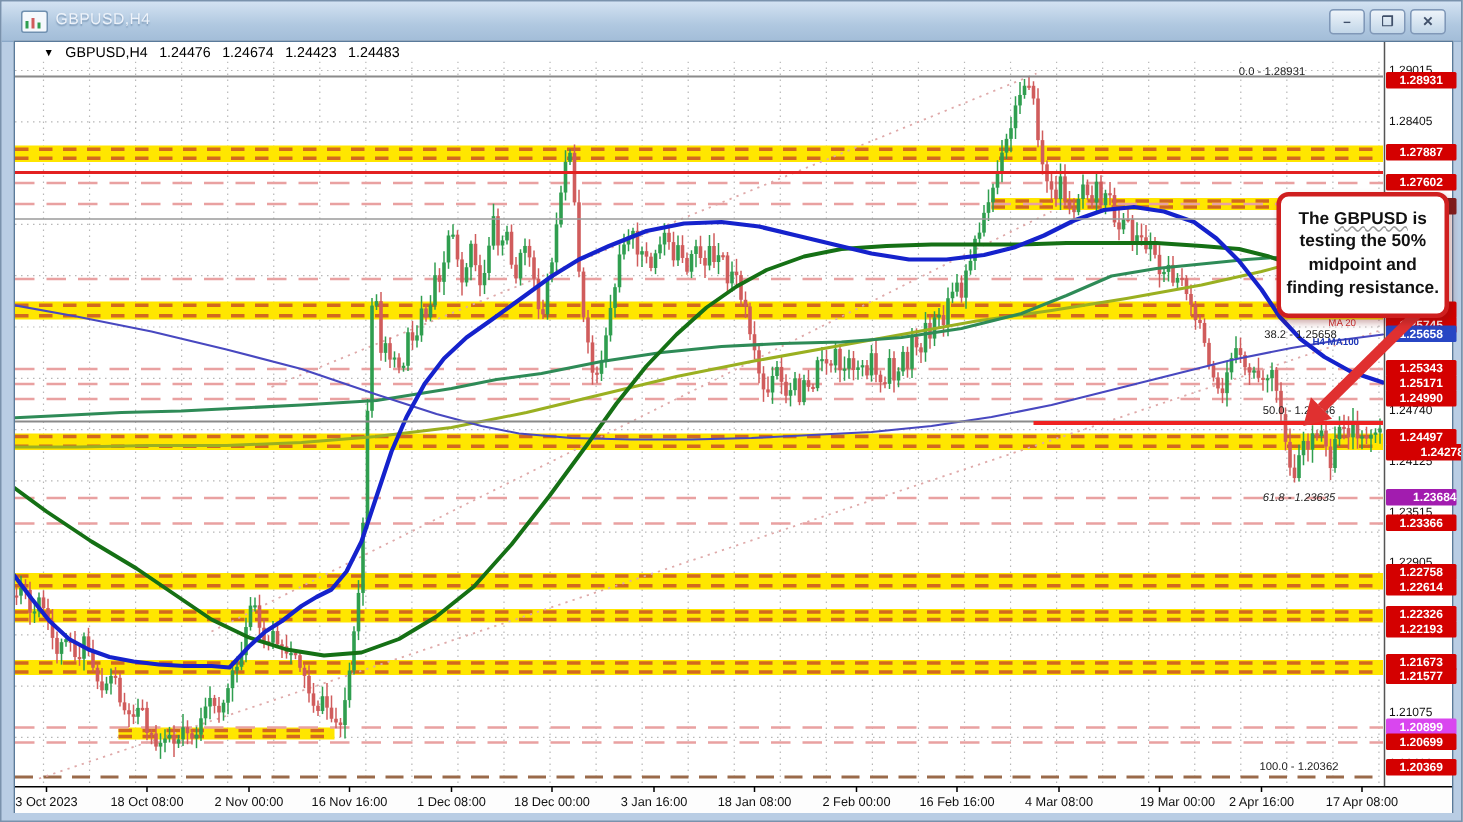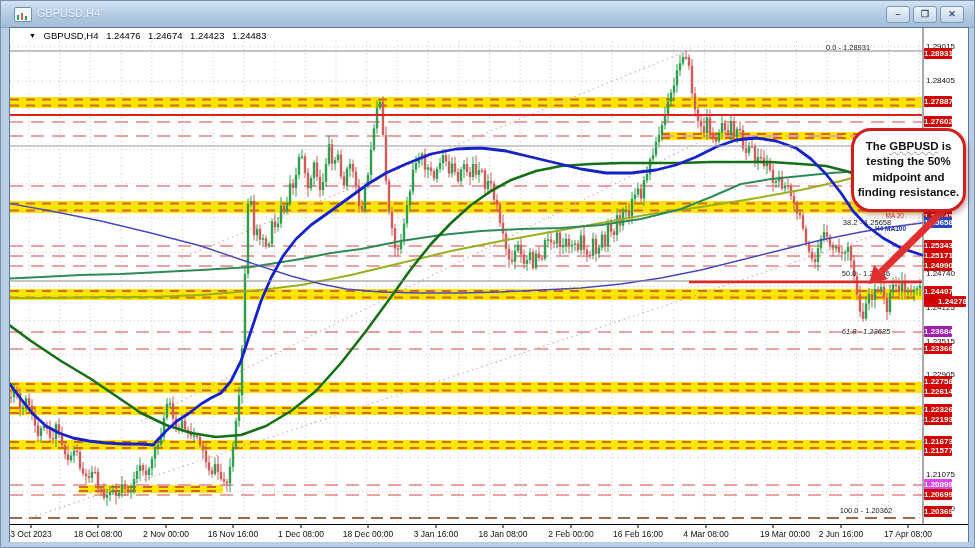--- a/index.html
+++ b/index.html
@@ -18,27 +18,27 @@
     text-align:center;font-weight:bold;cursor:default;}
   
   .panel{position:absolute;left:8px;top:26px;width:960px;height:515px;background:#ffffff;
     border:1px solid #5a7a9a;box-sizing:border-box;}
   .ohlc{position:absolute;left:28px;top:29px;font-size:9.5px;color:#000;z-index:3;white-space:nowrap;}
   .ohlc span{margin-right:5px;}
   .tri{font-size:7px;position:relative;top:-1px;}
   svg.lay{position:absolute;left:0;top:0;z-index:2;}
   svg.arrowlay{position:absolute;left:0;top:0;z-index:4;pointer-events:none;}
   .scale-label{position:absolute;left:925px;font-size:8px;color:#111;z-index:3;}
-  .badge{position:absolute;left:923px;width:28px;height:11px;font-size:8px;font-weight:bold;
+  .badge{position:absolute;left:923px;width:47px;height:11px;font-size:8px;font-weight:bold;
     color:#fff;text-align:center;line-height:11px;border-radius:1px;z-index:3;}
   .time-label{position:absolute;top:528px;font-size:8.5px;color:#111;white-space:nowrap;
     transform:translateX(-50%);z-index:3;}
   .fib-label{position:absolute;width:110px;text-align:center;font-size:7.5px;color:#222;z-index:3;}
   .ind-label{position:absolute;width:110px;text-align:right;font-size:6.5px;z-index:3;}
-  .note{position:absolute;background:#fff;border:3px solid #cf1f1f;border-radius:20px;
+  .note{position:absolute;background:#fff;border:3px solid #cf1f1f;border-radius:8px;
     box-shadow:2px 3px 5px rgba(120,20,20,.35);z-index:5;text-align:center;
     font-size:11.5px;font-weight:bold;color:#111;line-height:1.34;padding:8px 3px;box-sizing:border-box;}
   .wavy{text-decoration:underline;text-decoration-style:wavy;text-decoration-color:#9a9a9a;text-decoration-thickness:1px;}
   .axis-strip{position:absolute;left:9px;top:523px;width:958px;height:17px;background:#fdfdfd;
     border-top:1px solid #000;z-index:2;}
 </style>
 </head>
 <body>
 
 <div class="stage">
@@ -833,21 +833,21 @@
       <div class="time-label" style="left: 165px;">2 Nov 00:00</div>
       <div class="time-label" style="left: 232px;">16 Nov 16:00</div>
       <div class="time-label" style="left: 300px;">1 Dec 08:00</div>
       <div class="time-label" style="left: 367px;">18 Dec 00:00</div>
       <div class="time-label" style="left: 435px;">3 Jan 16:00</div>
       <div class="time-label" style="left: 502px;">18 Jan 08:00</div>
       <div class="time-label" style="left: 570px;">2 Feb 00:00</div>
       <div class="time-label" style="left: 637px;">16 Feb 16:00</div>
       <div class="time-label" style="left: 705px;">4 Mar 08:00</div>
       <div class="time-label" style="left: 772px; margin-left: 12px;">19 Mar 00:00</div>
-      <div class="time-label" style="left: 840px;">2 Jun 16:00</div>
+      <div class="time-label" style="left: 840px;">2 Apr 16:00</div>
       <div class="time-label" style="left: 907px;">17 Apr 08:00</div>
       <div class="fib-label" style="left: 792px; top: 42px;">0.0 - 1.28931</div>
       <div class="fib-label" style="left: 811px; top: 217px;">38.2 - 1.25658</div>
       <div class="fib-label" style="left: 810px; top: 268px;">50.0 - 1.24646</div>
       <div class="fib-label" style="left: 810px; top: 326px; font-style: italic;">61.8 - 1.23635</div>
       <div class="fib-label" style="left: 810px; top: 505px;">100.0 - 1.20362</div>
       <div class="ind-label" style="left: 793px; top: 211px; color: rgb(204, 48, 48); font-weight: normal;">MA 20</div>
       <div class="ind-label" style="left: 795px; top: 224px; color: rgb(32, 56, 184); font-weight: bold;">H4 MA100</div>
     </div>
 

